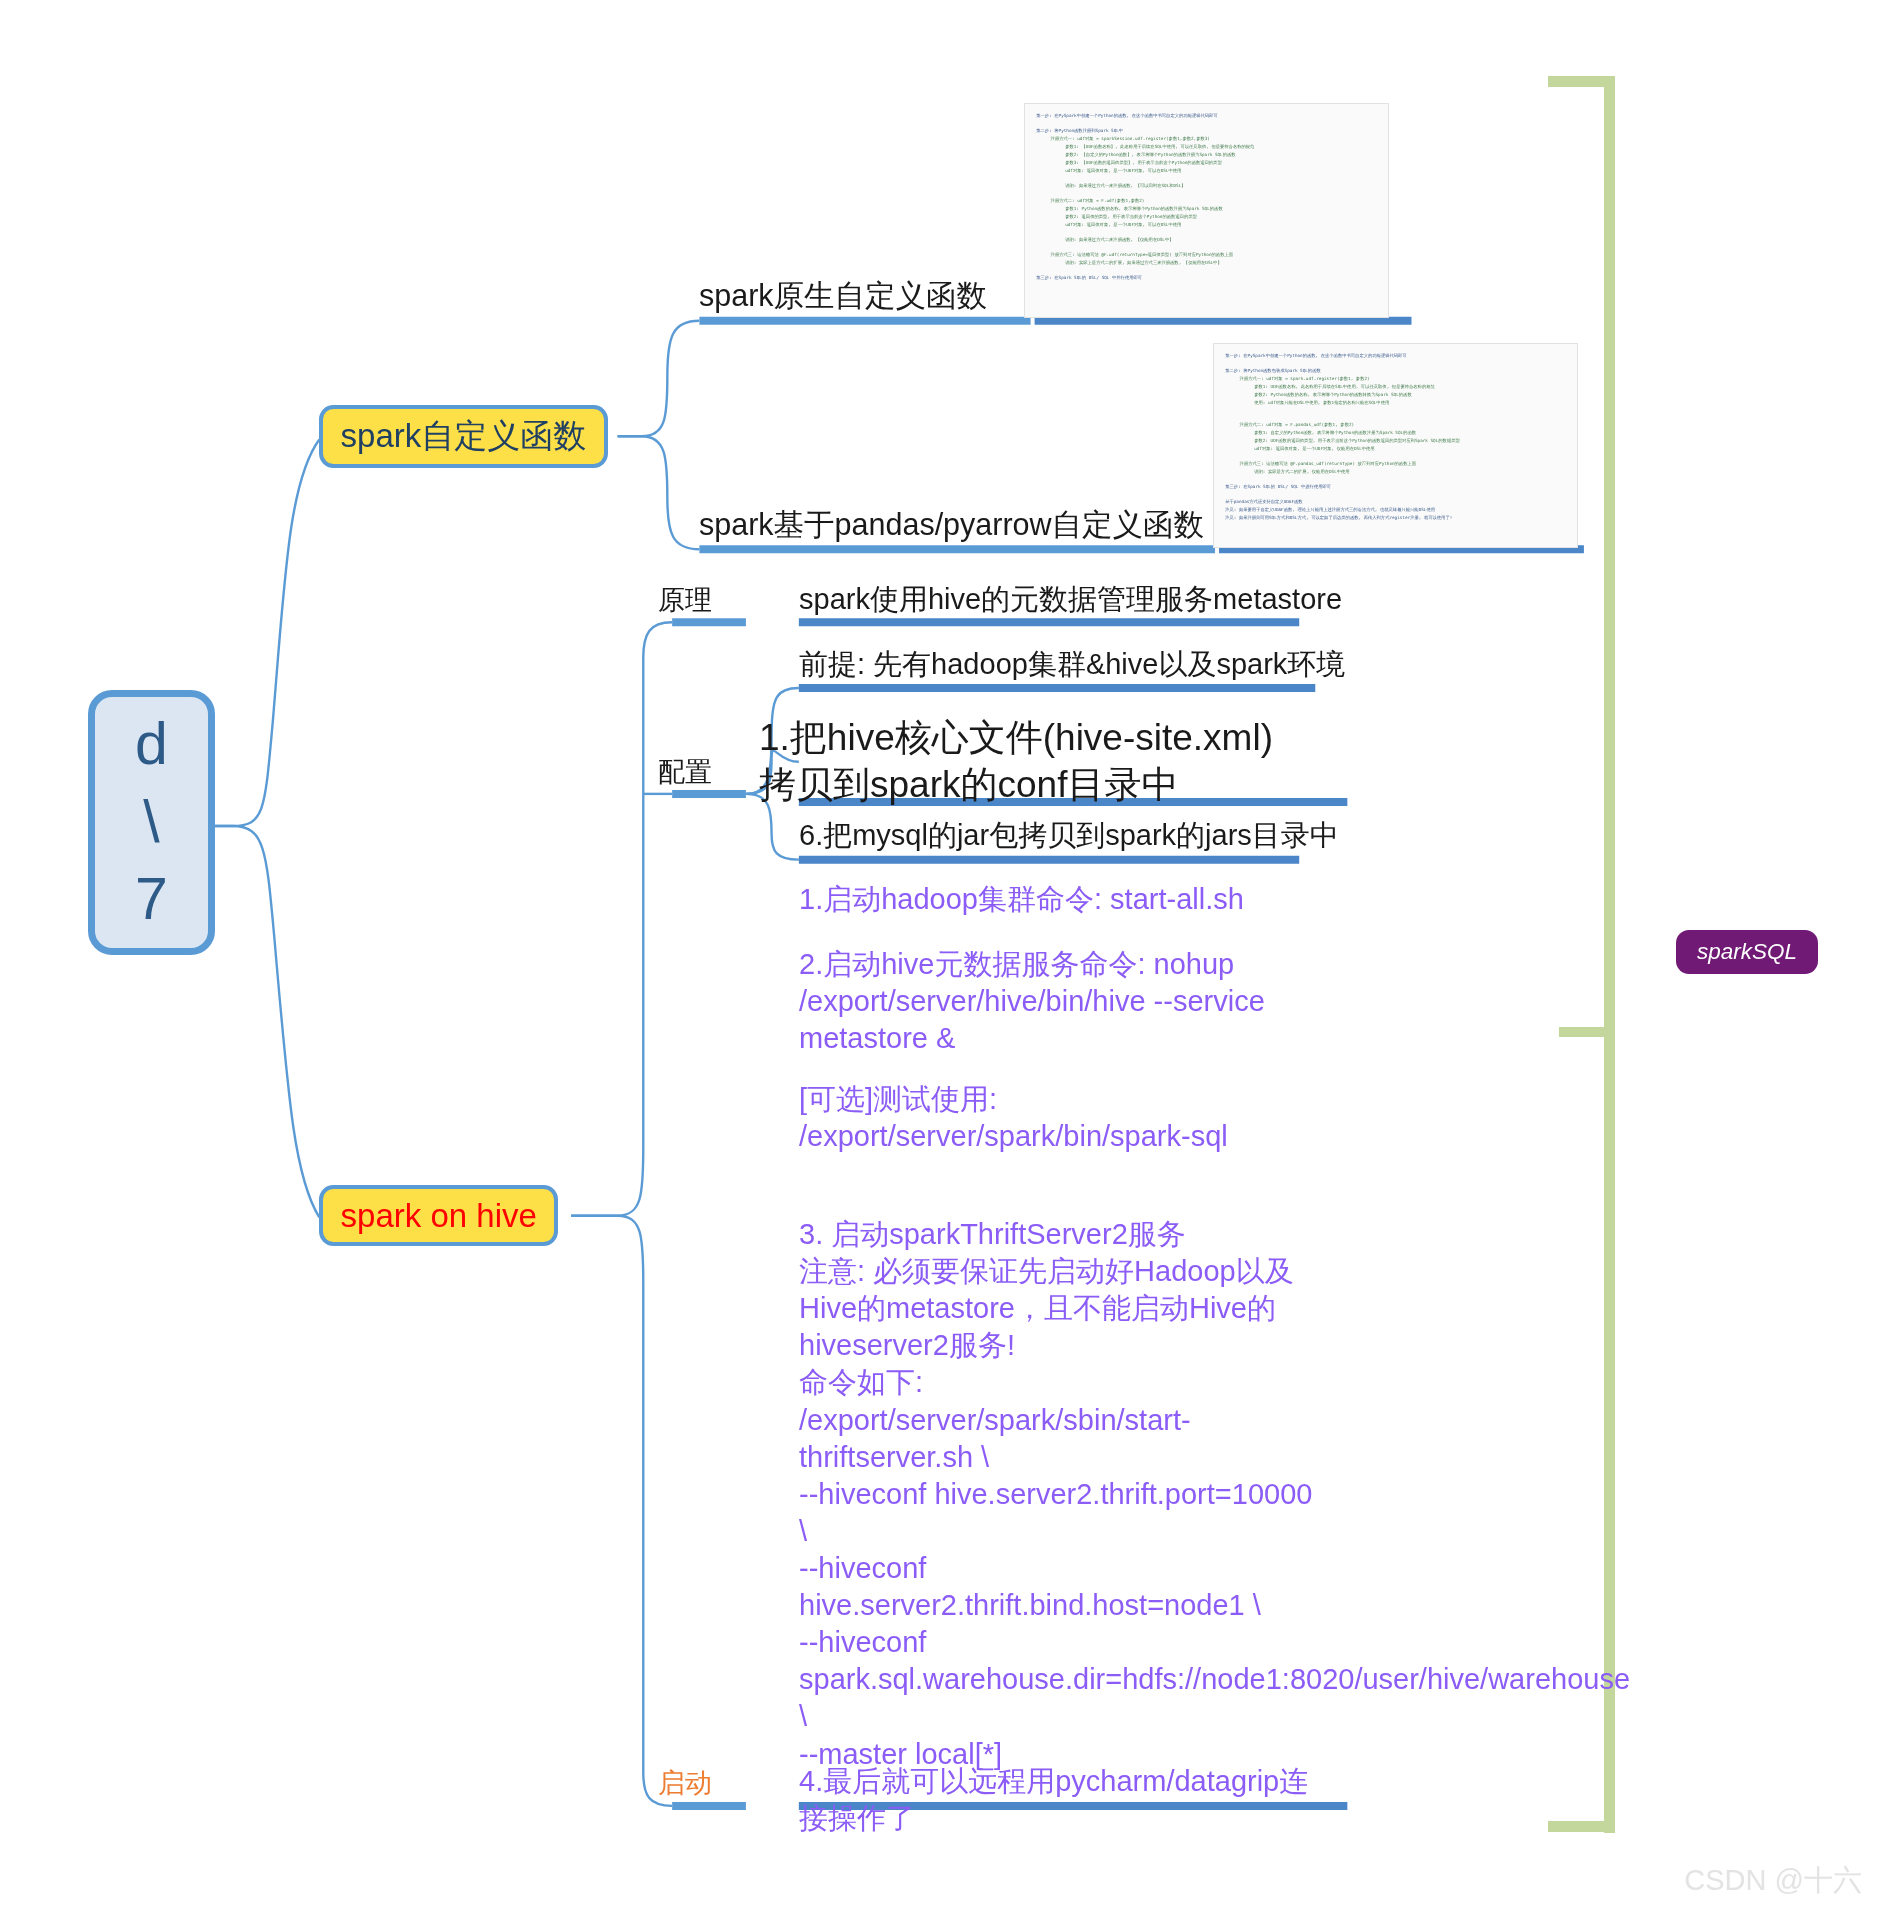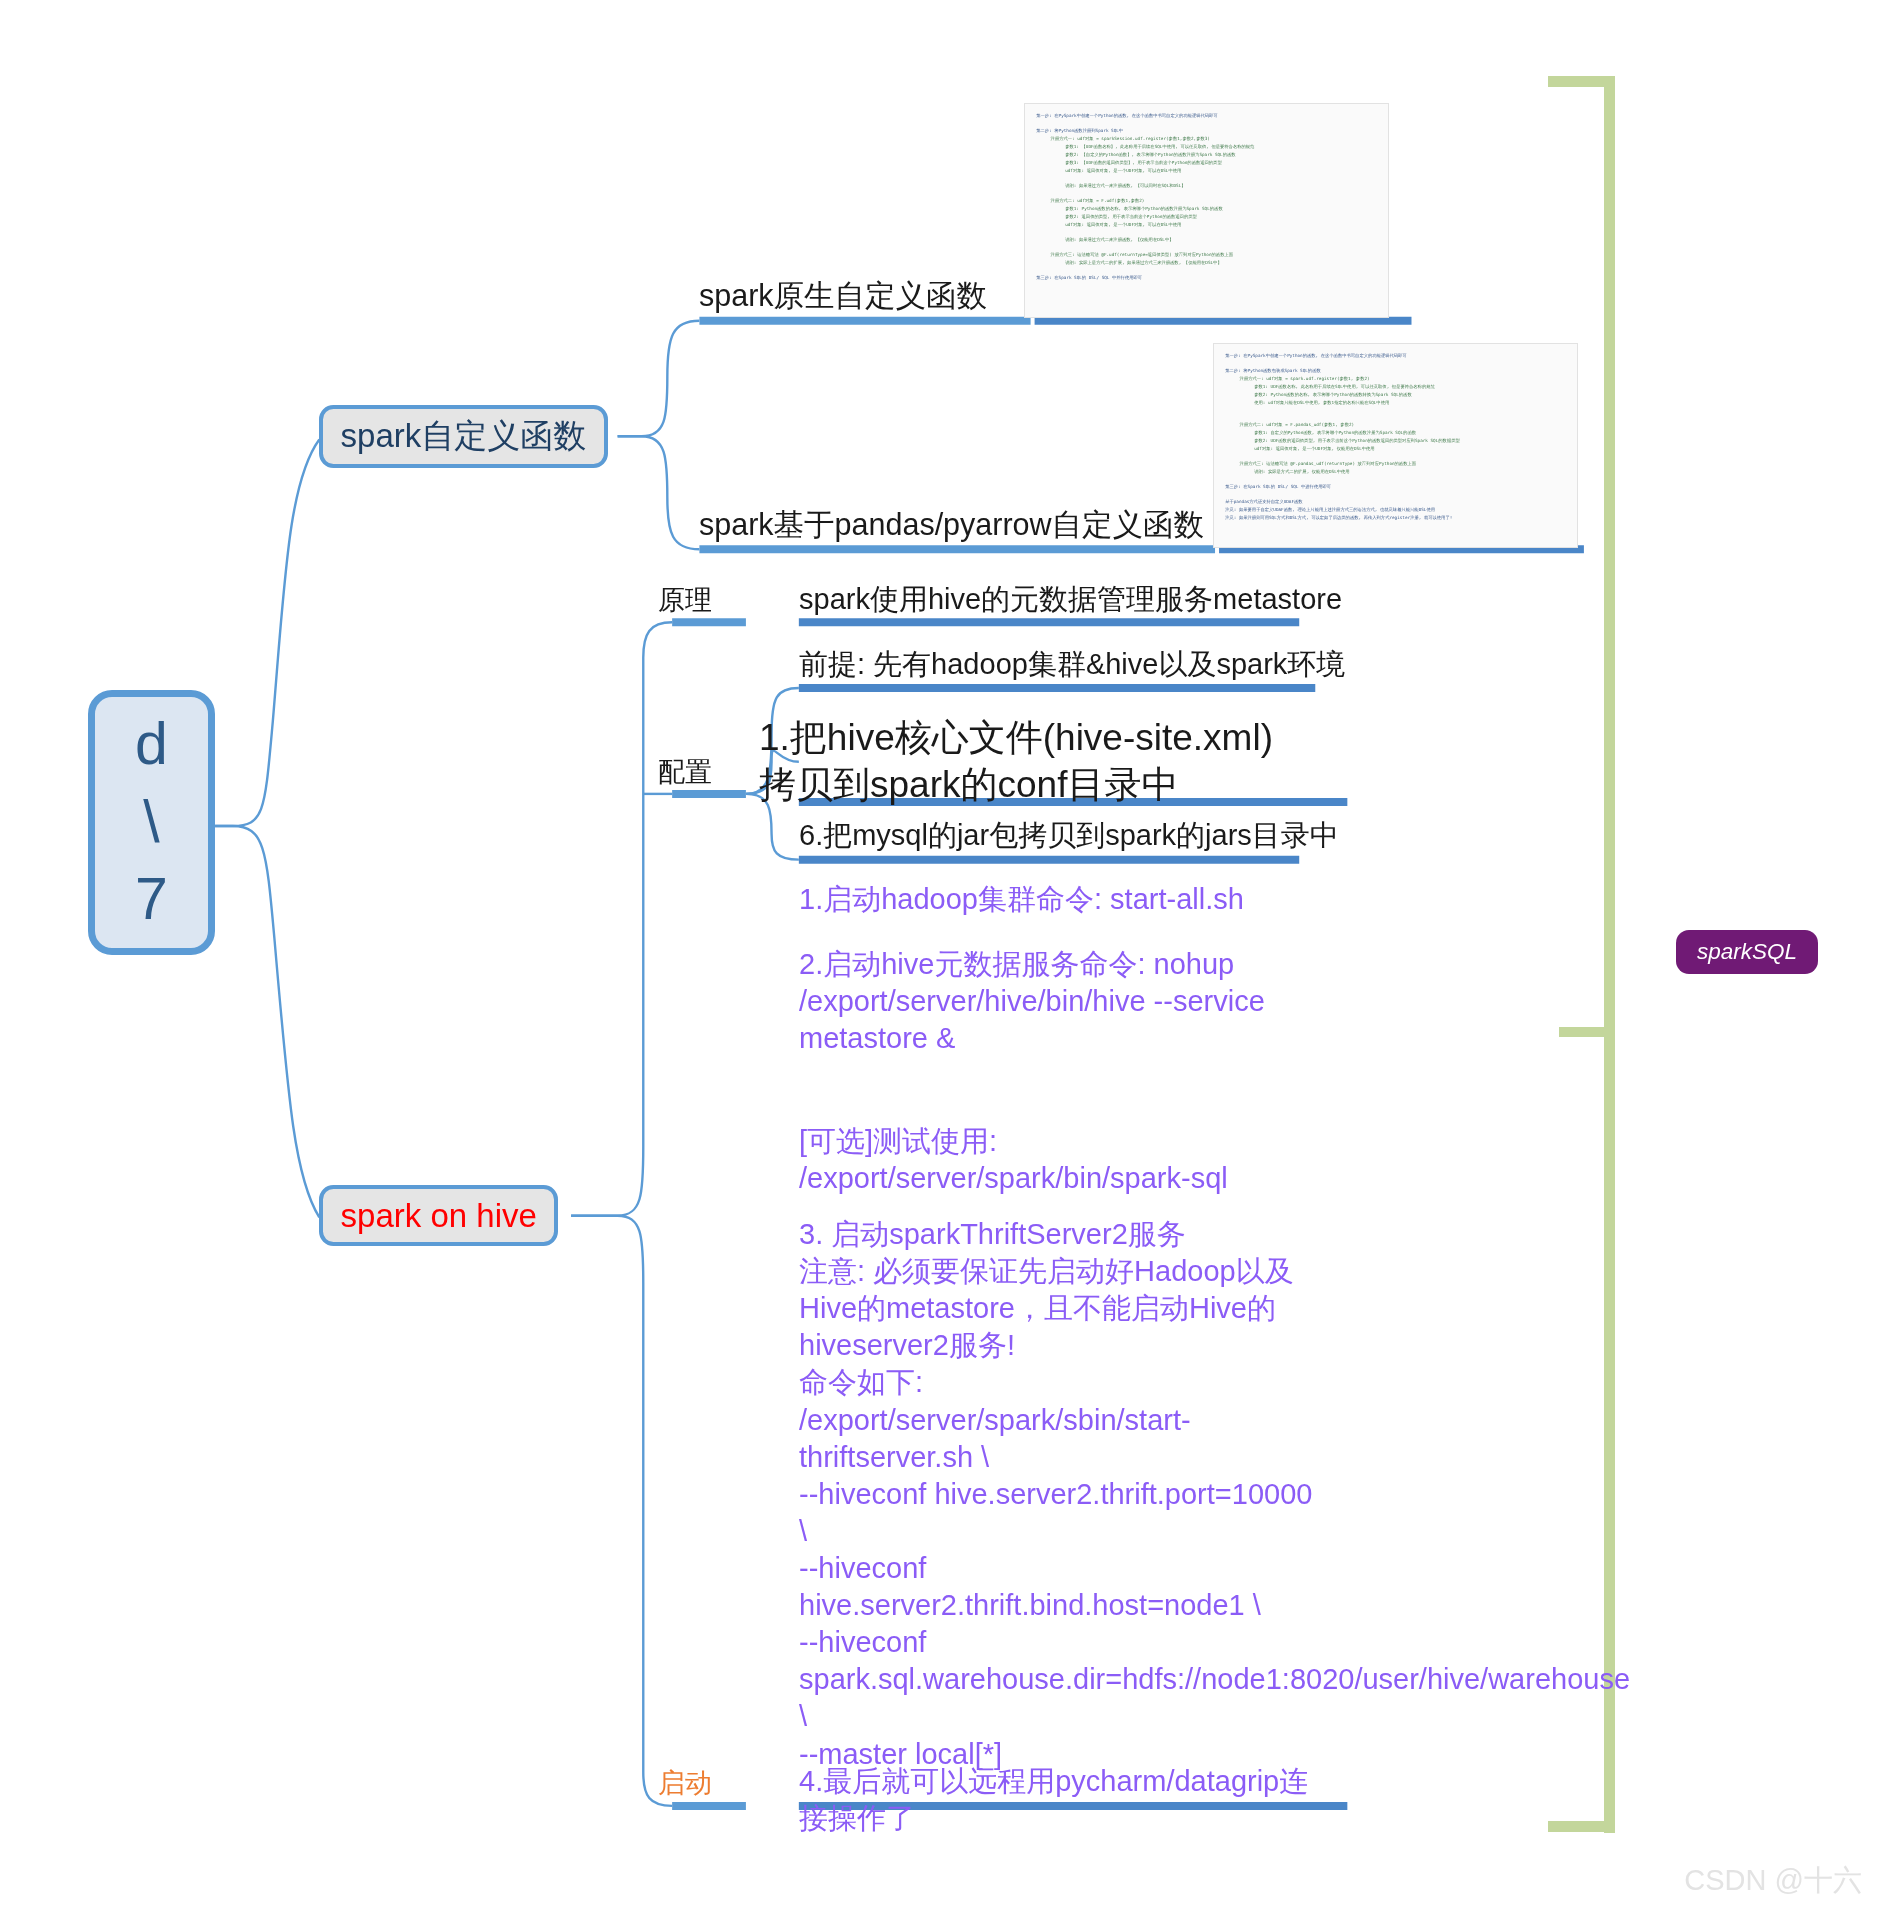--- a/index.html
+++ b/index.html
@@ -43,21 +43,21 @@
   .root-line {
     font-size: 59px;
     color: #2e5a87;
     line-height: 1.32;
     font-weight: 400;
   }
 
   
   .branch-node {
     position: absolute;
-    background: #e5e5e5;
+    background: #fde047;
     border: 4px solid #5b9bd5;
     border-radius: 14.4px;
     display: flex;
     align-items: center;
     justify-content: center;
     padding: 6.4px 17.6px;
     z-index: 5;
     white-space: nowrap;
   }
   #branch-udf {
@@ -297,21 +297,21 @@
   <div class="topic black" style="left:799px; top:581px; font-size:29px; width:561px;">spark使用hive的元数据管理服务metastore</div>
 
   <div class="topic black" style="left:759px; top:714px; font-size:37px; width:545px;">1.把hive核心文件(hive-site.xml)拷贝到spark的conf目录中</div>
 
   <div class="topic black" style="left:799px; top:817px; font-size:29px; width:561px;">6.把mysql的jar包拷贝到spark的jars目录中</div>
 
   <div class="topic orange" style="left:799px; top:881px; font-size:29px; width:545px;">1.启动hadoop集群命令: start-all.sh</div>
 
   <div class="topic orange" style="left:799px; top:946px; font-size:29px; width:481px;">2.启动hive元数据服务命令: nohup /export/server/hive/bin/hive --service metastore &amp;</div>
 
-  <div class="topic orange" style="left:799px; top:1081px; font-size:29px; width:449px;margin-top:42px;">[可选]测试使用: /export/server/spark/bin/spark-sql</div>
+  <div class="topic orange" style="left:799px; top:1081px; font-size:29px; width:449px;">[可选]测试使用: /export/server/spark/bin/spark-sql</div>
 
   <div class="topic orange" style="left:799px; top:1216px; font-size:29px; width:529px; white-space:pre-wrap;">3. 启动sparkThriftServer2服务
 注意: 必须要保证先启动好Hadoop以及Hive的metastore，且不能启动Hive的hiveserver2服务!
 命令如下:
 /export/server/spark/sbin/start-thriftserver.sh \
 --hiveconf hive.server2.thrift.port=10000 \
 --hiveconf hive.server2.thrift.bind.host=node1 \
 --hiveconf spark.sql.warehouse.dir=hdfs://node1:8020/user/hive/warehouse \
 --master local[*]</div>
 

